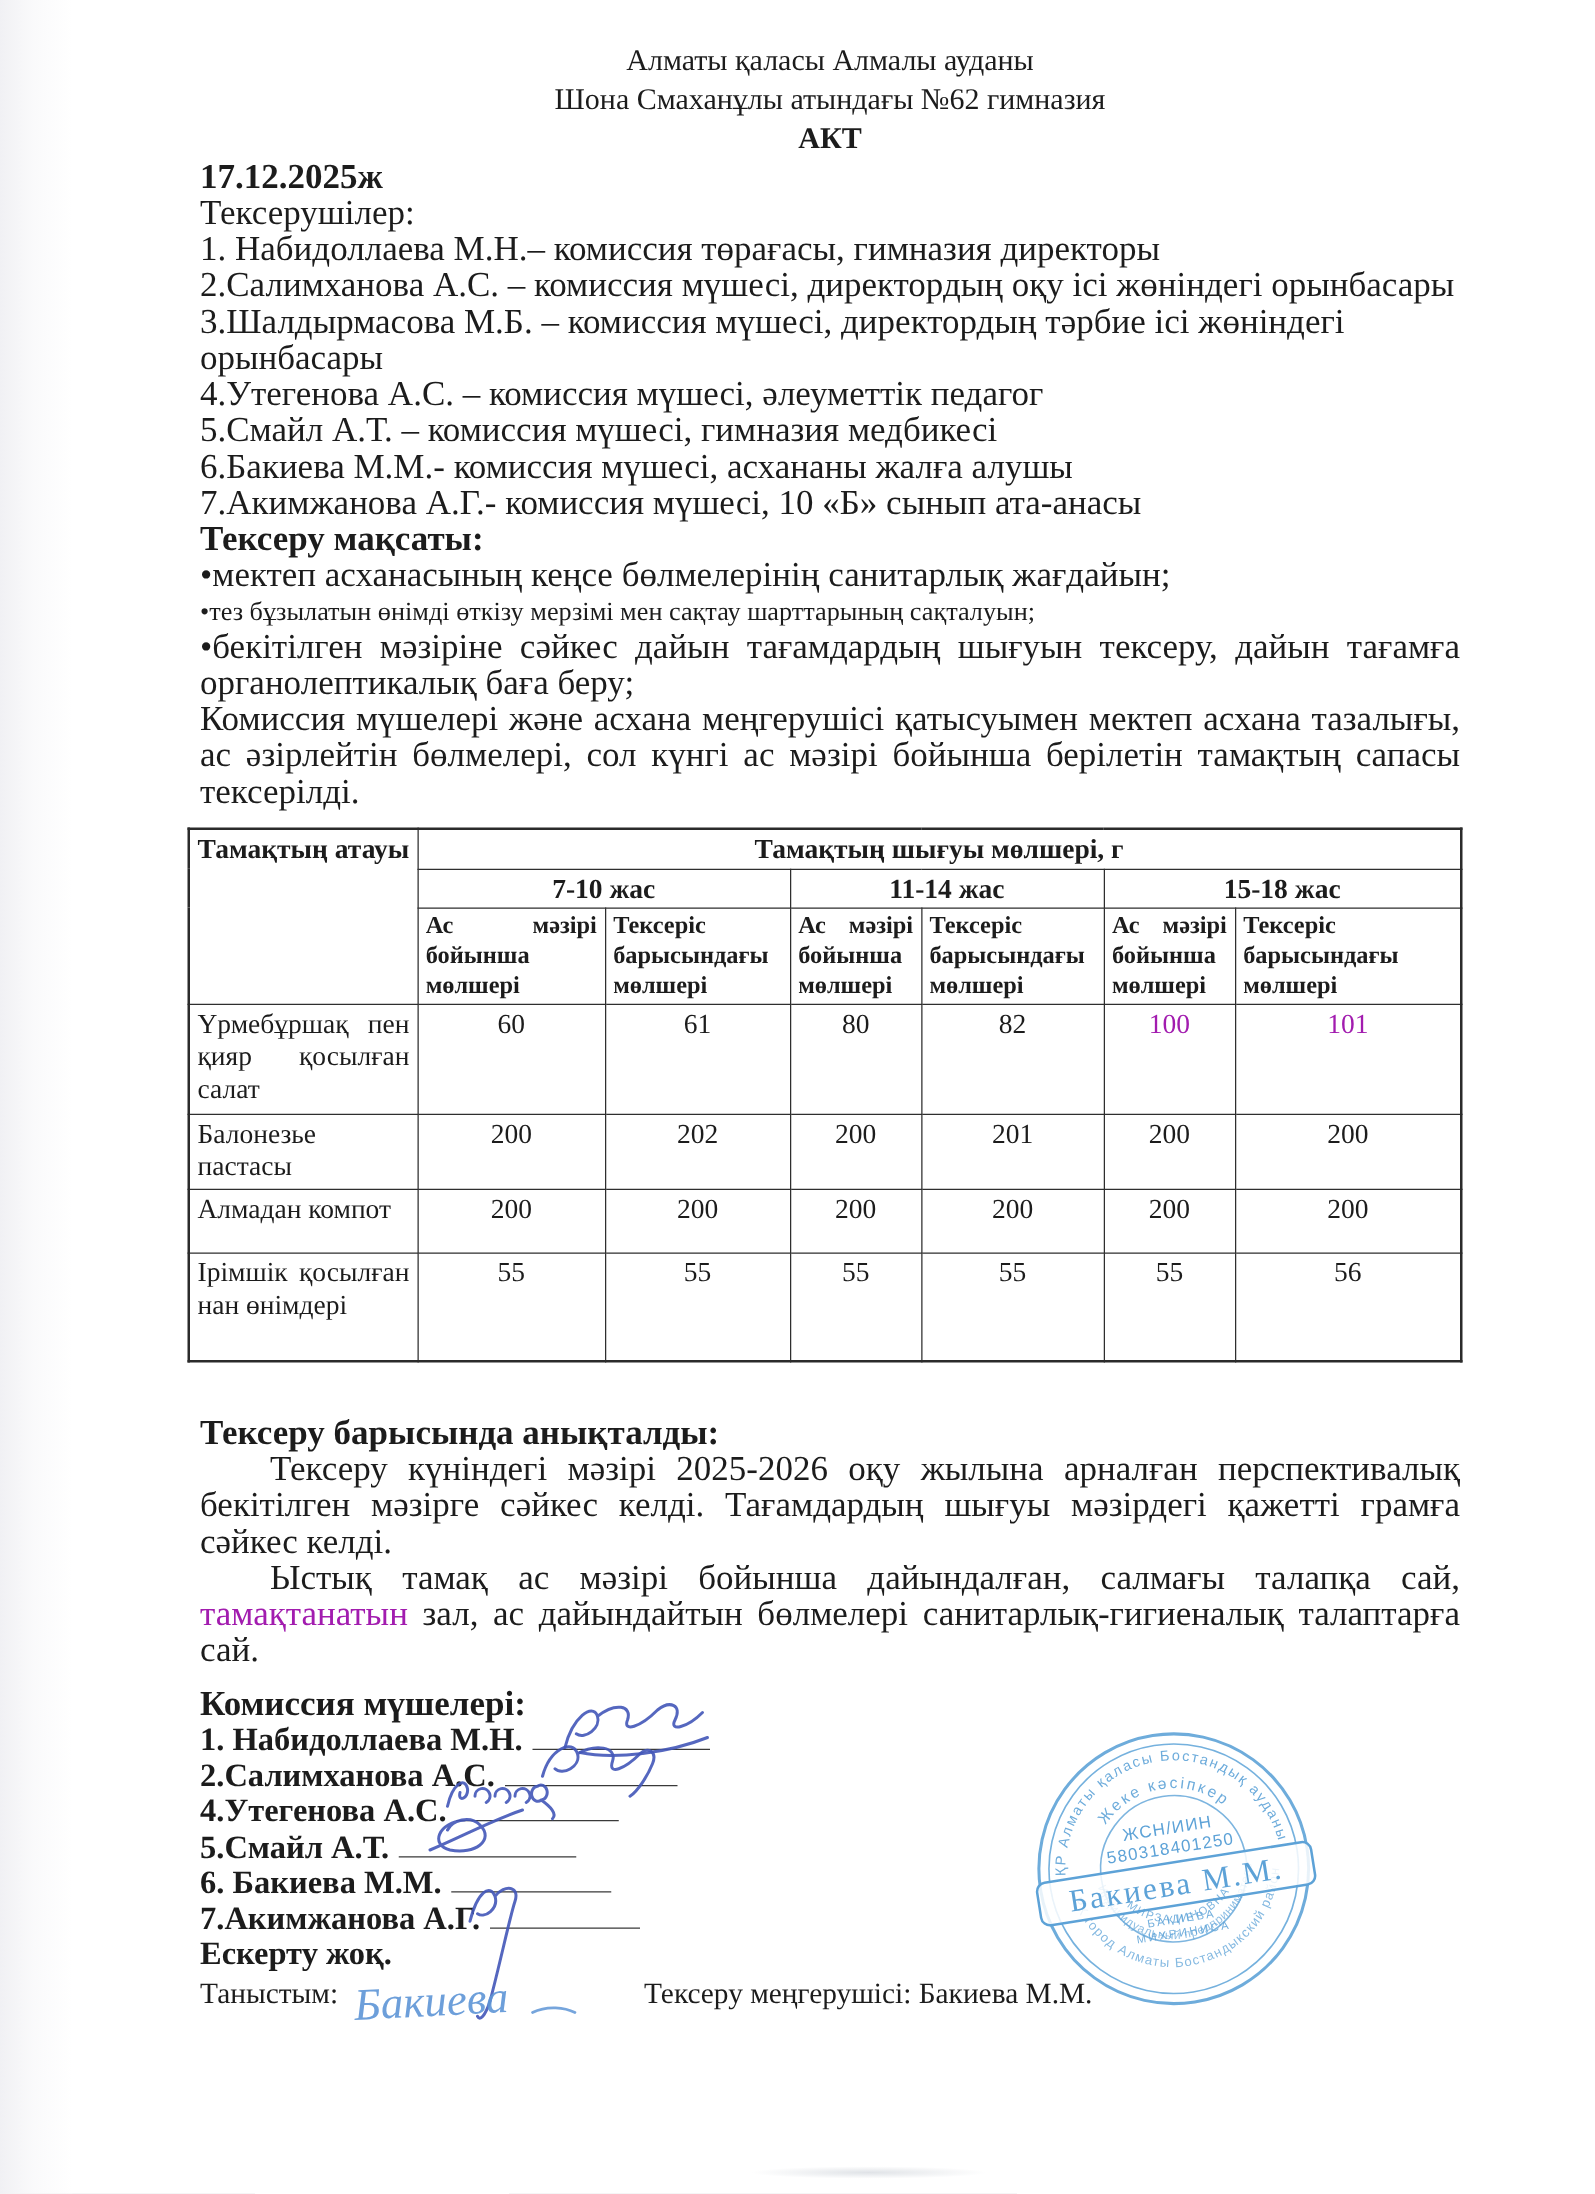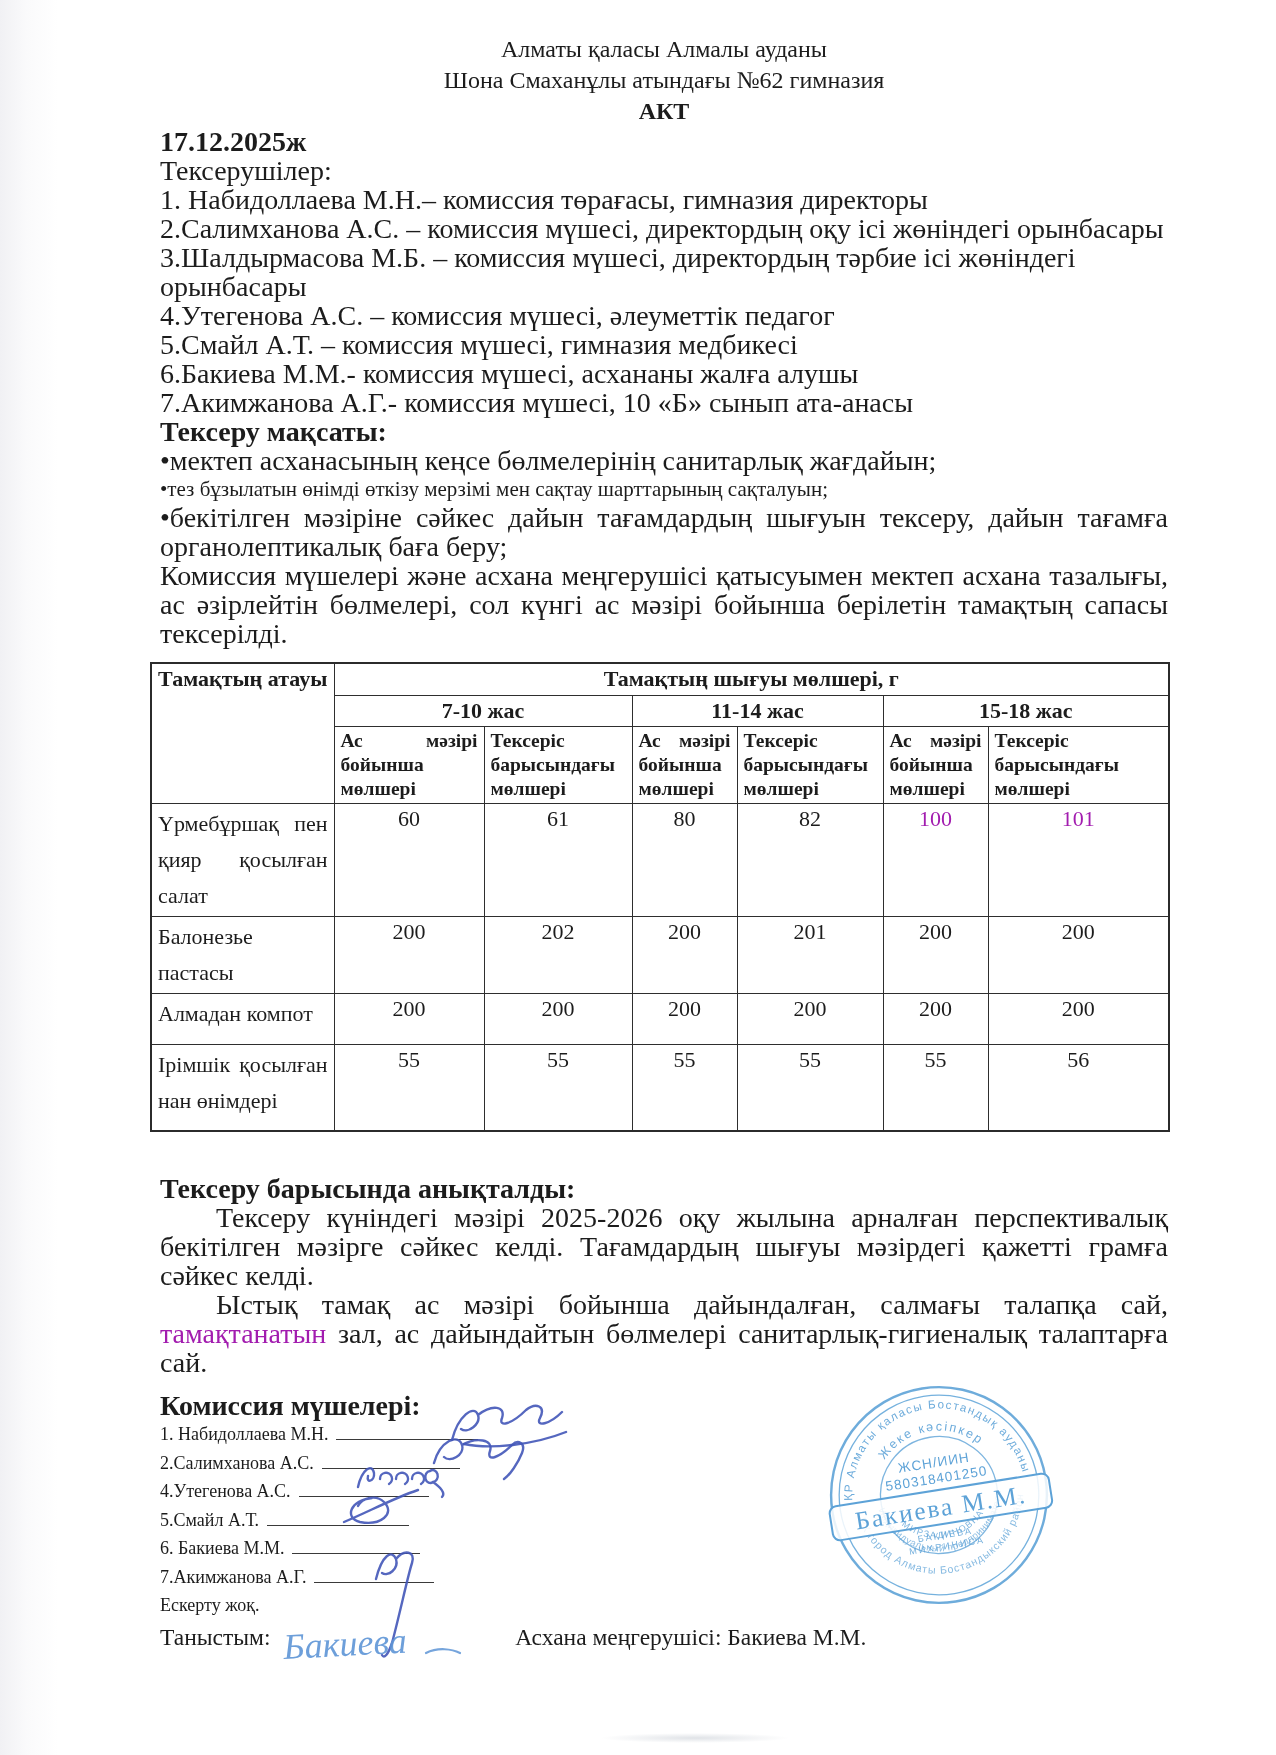--- a/index.html
+++ b/index.html
@@ -29,29 +29,29 @@
     table-layout:fixed; width:1018px;
     border:2px solid #2b2b2b;
   }
   table.food td, table.food th {
     border:1.5px solid #2e2e2e; padding:2px 6px; overflow:hidden;
   }
   th.name-h { font-size:22px; text-align:left; vertical-align:top; padding:4px 8px; }
   th.span-h { font-size:22px; text-align:center; vertical-align:middle; }
   th.age-h  { font-size:22px; text-align:center; vertical-align:middle; }
   td.sub-h  { font-size:19.5px; font-weight:bold; vertical-align:top; line-height:24px; padding:4px 7px; text-align:justify; }
-  td.dish   { font-size:22px; vertical-align:top; line-height:36px; padding:6px 9px; text-align:justify; }
+  td.dish   { font-size:22px; vertical-align:top; line-height:26px; padding:6px 9px; text-align:justify; }
   td.val    { font-size:22px; vertical-align:top; text-align:center; padding-top:6px; }
 
   
   .findings { margin-top:42px; }
 
   
   .sig-block { margin-top:14px; }
-  .sig-row { position:relative; font-size:18px; line-height:28.5px; height:28.5px; white-space:nowrap; }
+  .sig-row { position:relative; font-size:26px; line-height:28.5px; height:28.5px; white-space:nowrap;font-weight:bold; }
   .sig-line { display:inline-block; height:19px; border-bottom:1.8px solid #3a3a3a; margin-left:8px; vertical-align:baseline; }
   .sig-svg { position:absolute; pointer-events:none; }
   .ack-row { position:relative; font-size:23.5px; line-height:30px; margin-top:2px; }
   .script-name {
     display:inline-block; width:215px; position:relative; vertical-align:baseline;
   }
   .script-name svg { position:absolute; left:0; top:-26px; }
   .manager { margin-left:18px; }
 
   
@@ -211,21 +211,21 @@
       </div>
 
       <div class="ack-row">
         <span>Таныстым:</span>
         <span class="script-name">
           <svg width="215" height="60" viewBox="0 0 215 60">
             <text x="8" y="40" font-family="Liberation Serif, serif" font-style="italic" font-size="36" fill="#5e95d6" opacity="0.9" transform="rotate(-3 8 40)">Бакиева</text>
             <path d="M150,34 C162,28 176,30 184,34" fill="none" stroke="#5e95d6" stroke-width="2.2" stroke-linecap="round" opacity="0.85"></path>
           </svg>
         </span>
-        <span class="manager">Асхана меңгерушісі: Бакиева М.М.</span>
+        <span class="manager">Тексеру меңгерушісі: Бакиева М.М.</span>
       </div>
     </div>
   </div>
 
   <div class="stamp-wrap">
     <svg width="242" height="242" viewBox="0 0 240 240">
       <defs>
         <path id="arcTopOuter" d="M 34,120 A 86,86 0 0 1 206,120"></path>
         <path id="arcBottomOuter" d="M 36,126 A 85,85 0 0 0 204,126"></path>
         <path id="arcTopInner" d="M 56,120 A 64,64 0 0 1 184,120"></path>

